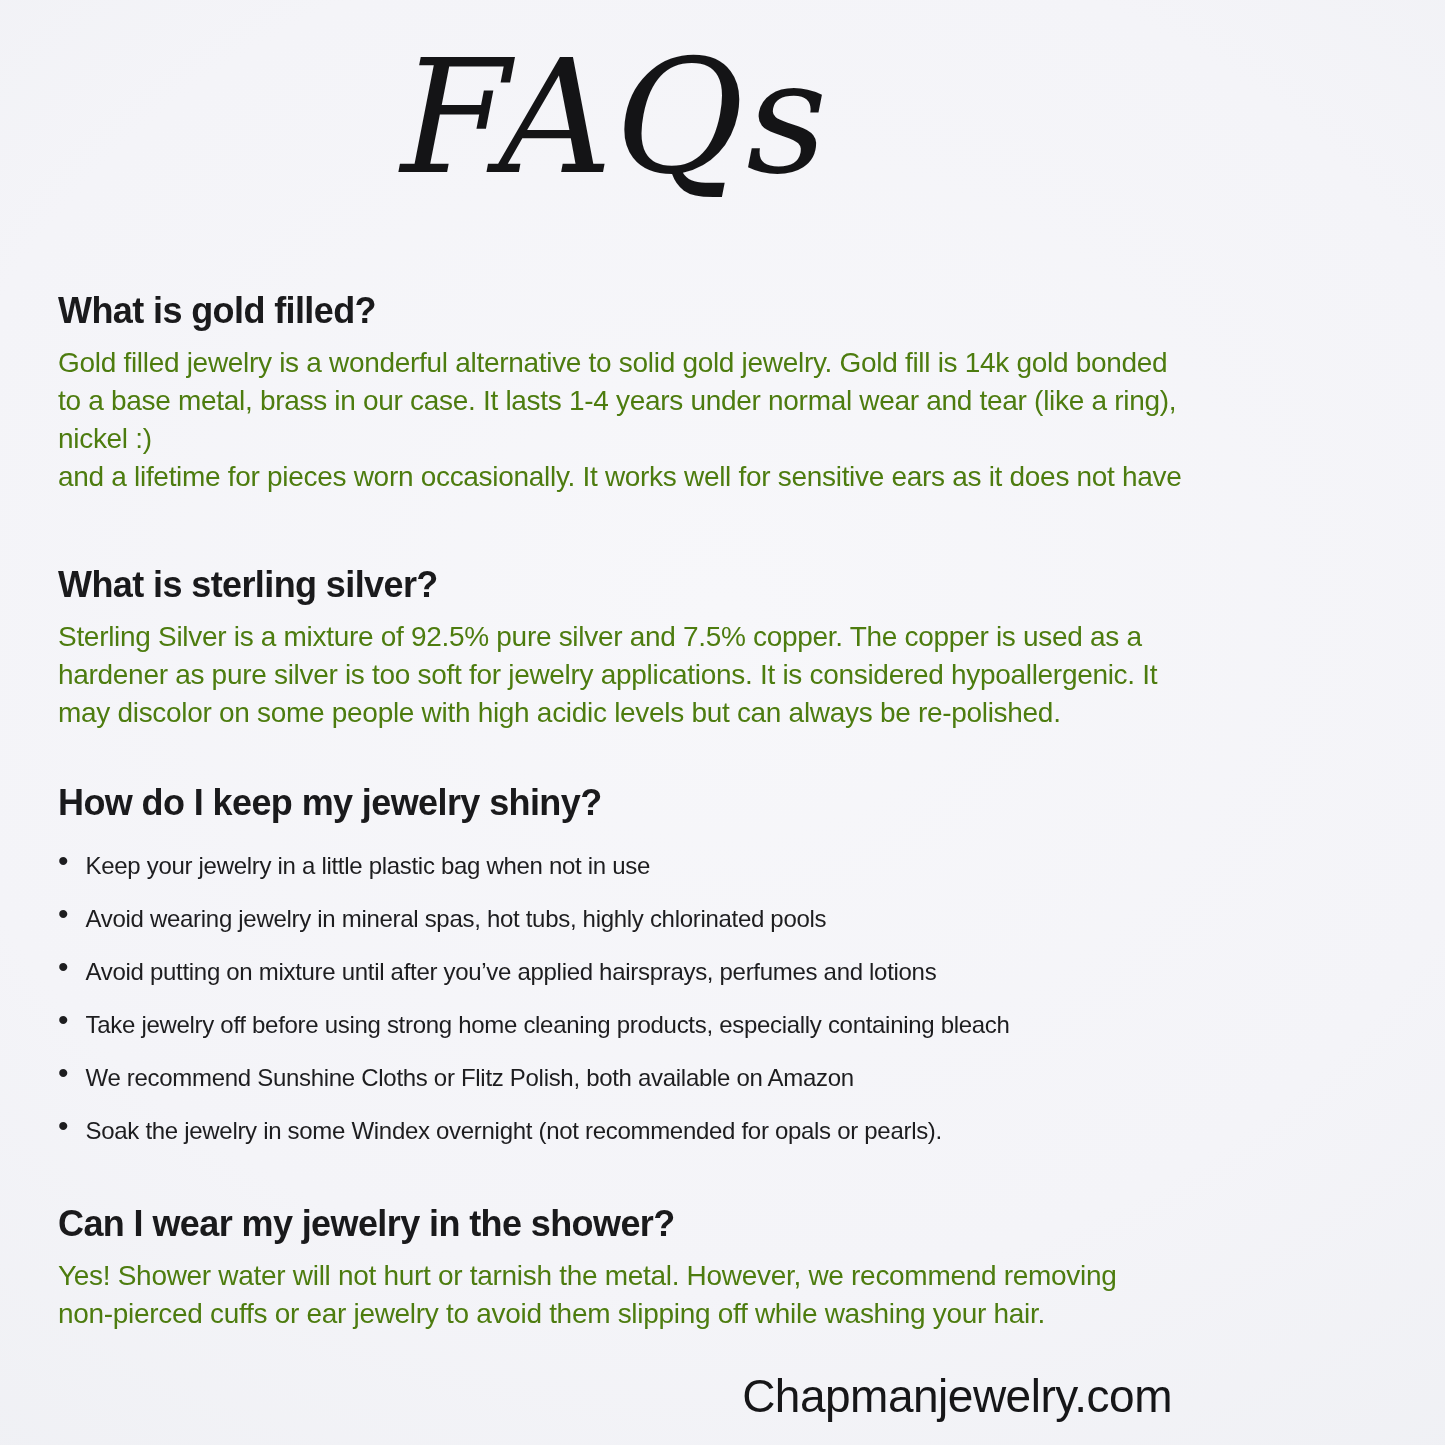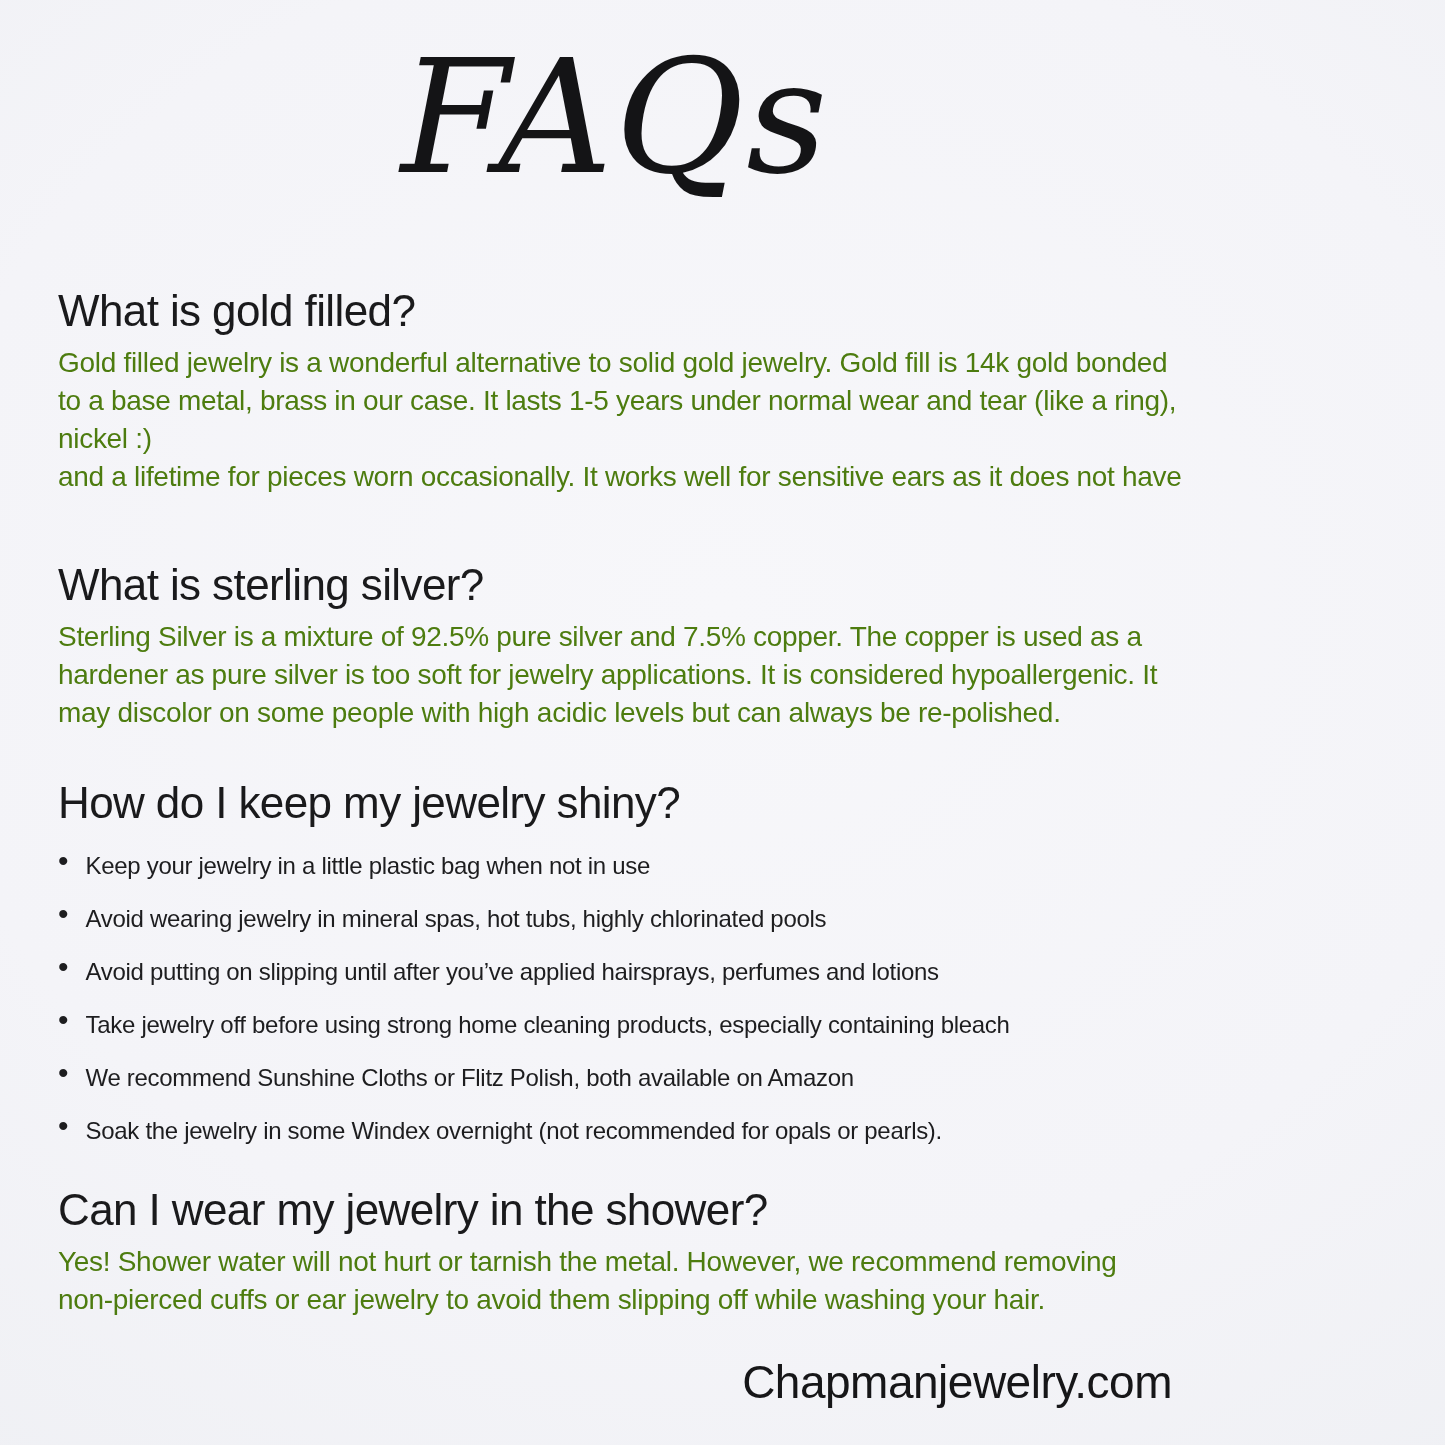--- a/index.html
+++ b/index.html
@@ -28,31 +28,31 @@
     font-style: italic;
     font-weight: 500;
     font-size: 158px;
     line-height: 1.28;
     height: 212px;
     letter-spacing: 2px;
     color: #141416;
   }
   .section { margin: 0; }
   .section-heading {
-    font-size: 44px;
-    font-weight: 400;
+    font-size: 36px;
+    font-weight: 700;
     letter-spacing: -0.6px;
     line-height: 50px;
     margin: 0;
     color: #1a1a1c;
   }
   .sec-gold     { margin-top: 58px; }
   .sec-silver   { margin-top: 64px; }
   .sec-shiny    { margin-top: 46px; }
-  .sec-shower   { margin-top: 36px; }
+  .sec-shower   { margin-top: 50px; }
   .para {
     margin-top: 8px;
   }
   .para-line {
     font-size: 28px;
     line-height: 38px;
     letter-spacing: -0.3px;
     white-space: nowrap;
     color: #4d7c0f;
   }
@@ -92,21 +92,21 @@
 <body>
 
 <div class="page">
 
   <div class="faq-title">FAQs</div>
 
   <div class="section sec-gold">
     <h2 class="section-heading">What is gold filled?</h2>
     <div class="para">
       <div class="para-line">Gold filled jewelry is a wonderful alternative to solid gold jewelry. Gold fill is 14k gold bonded</div>
-      <div class="para-line">to a base metal, brass in our case. It lasts 1-5 years under normal wear and tear (like a ring),</div>
+      <div class="para-line">to a base metal, brass in our case. It lasts 1-4 years under normal wear and tear (like a ring),</div>
       <div class="para-line">nickel :)</div>
       <div class="para-line">and a lifetime for pieces worn occasionally. It works well for sensitive ears as it does not have</div>
     </div>
   </div>
 
   <div class="section sec-silver">
     <h2 class="section-heading">What is sterling silver?</h2>
     <div class="para">
       <div class="para-line">Sterling Silver is a mixture of 92.5% pure silver and 7.5% copper. The copper is used as a</div>
       <div class="para-line">hardener as pure silver is too soft for jewelry applications. It is considered hypoallergenic. It</div>
@@ -120,21 +120,21 @@
       <div class="bullet-item">
         <span class="bullet-dot">•</span>
         <span class="bullet-text">Keep your jewelry in a little plastic bag when not in use</span>
       </div>
       <div class="bullet-item">
         <span class="bullet-dot">•</span>
         <span class="bullet-text">Avoid wearing jewelry in mineral spas, hot tubs, highly chlorinated pools</span>
       </div>
       <div class="bullet-item">
         <span class="bullet-dot">•</span>
-        <span class="bullet-text">Avoid putting on slipping until after you’ve applied hairsprays, perfumes and lotions</span>
+        <span class="bullet-text">Avoid putting on mixture until after you’ve applied hairsprays, perfumes and lotions</span>
       </div>
       <div class="bullet-item">
         <span class="bullet-dot">•</span>
         <span class="bullet-text">Take jewelry off before using strong home cleaning products, especially containing bleach</span>
       </div>
       <div class="bullet-item">
         <span class="bullet-dot">•</span>
         <span class="bullet-text">We recommend Sunshine Cloths or Flitz Polish, both available on Amazon</span>
       </div>
       <div class="bullet-item">

